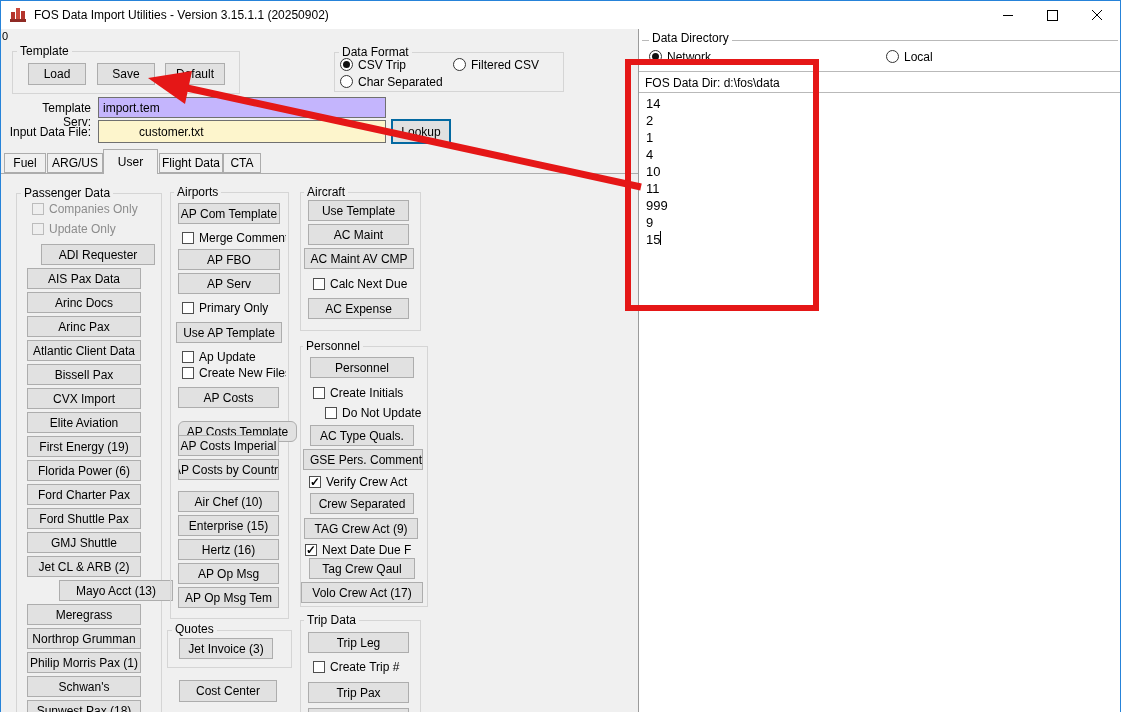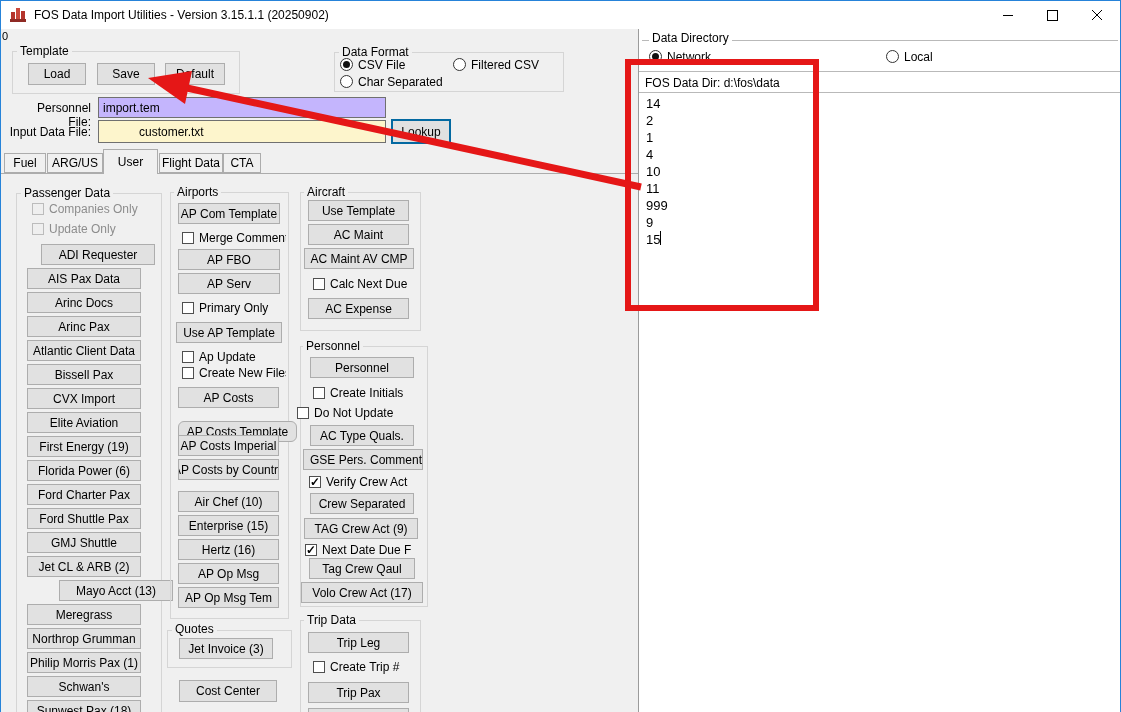--- a/index.html
+++ b/index.html
@@ -70,35 +70,35 @@
   <div class="abs rightpanel"></div>
 
   <div class="abs" style="left:1px;top:29px;font-size:11px;">0</div>
 
   <div class="abs grp" style="left:11px;top:50px;width:228px;height:43px;"></div>
   <div class="abs grp-label" style="left:16px;top:44px;">Template</div>
   <div class="abs btn" style="left:27px;top:62px;width:58px;height:22px;">Load</div>
   <div class="abs btn" style="left:96px;top:62px;width:58px;height:22px;">Save</div>
   <div class="abs btn" style="left:164px;top:62px;width:60px;height:22px;">Default</div>
 
-  <div class="abs" style="left:10px;top:100px;width:80px;text-align:right;">Personnel File:</div>
+  <div class="abs" style="left:10px;top:100px;width:80px;text-align:right;">Template Serv:</div>
   <div class="abs inp" style="left:97px;top:96px;width:288px;height:21px;">
       <span>import.tem</span>
     </div>
   <div class="abs" style="left:8px;top:124px;width:82px;text-align:right;">Input Data File:</div>
   <div class="abs inp yellow" style="left:97px;top:119px;width:288px;height:23px;padding-left:40px;">
       <span>customer.txt</span>
     </div>
   <div class="abs btn focus" style="left:390px;top:118px;width:60px;height:25px;">Lookup</div>
 
   <div class="abs grp" style="left:333px;top:51px;width:230px;height:40px;"></div>
   <div class="abs grp-label" style="left:338px;top:45px;">Data Format</div>
   <div class="abs rad on" style="left:339px;top:57px;">
       <span class="circ"></span>
-      <span>CSV File</span>
+      <span>CSV Trip</span>
     </div>
   <div class="abs rad" style="left:452px;top:57px;">
       <span class="circ"></span>
       <span>Filtered CSV</span>
     </div>
   <div class="abs rad" style="left:339px;top:74px;">
       <span class="circ"></span>
       <span>Char Separated</span>
     </div>
 
@@ -188,21 +188,21 @@
     </div>
   <div class="abs btn" style="left:307px;top:297px;width:101px;height:21px;">AC Expense</div>
 
   <div class="abs grp" style="left:299px;top:345px;width:128px;height:261px;"></div>
   <div class="abs grp-label" style="left:302px;top:339px;">Personnel</div>
   <div class="abs btn" style="left:309px;top:356px;width:104px;height:21px;">Personnel</div>
   <div class="abs cb" style="left:312px;top:385px;width:112px;">
       <span class="box"></span>
       <span>Create Initials</span>
     </div>
-  <div class="abs cb" style="left:296px;top:405px;width:112px;">
+  <div class="abs cb" style="left:324px;top:405px;width:112px;">
       <span class="box"></span>
       <span>Do Not Update</span>
     </div>
   <div class="abs btn" style="left:309px;top:424px;width:104px;height:21px;">AC Type Quals.</div>
   <div class="abs btn" style="left:302px;top:448px;width:120px;height:21px;padding-left:12px;">GSE Pers. Comments</div>
   <div class="abs cb on" style="left:308px;top:474px;width:116px;">
       <span class="box"></span>
       <span>Verify Crew Act</span>
     </div>
   <div class="abs btn" style="left:309px;top:492px;width:104px;height:21px;">Crew Separated</div>

